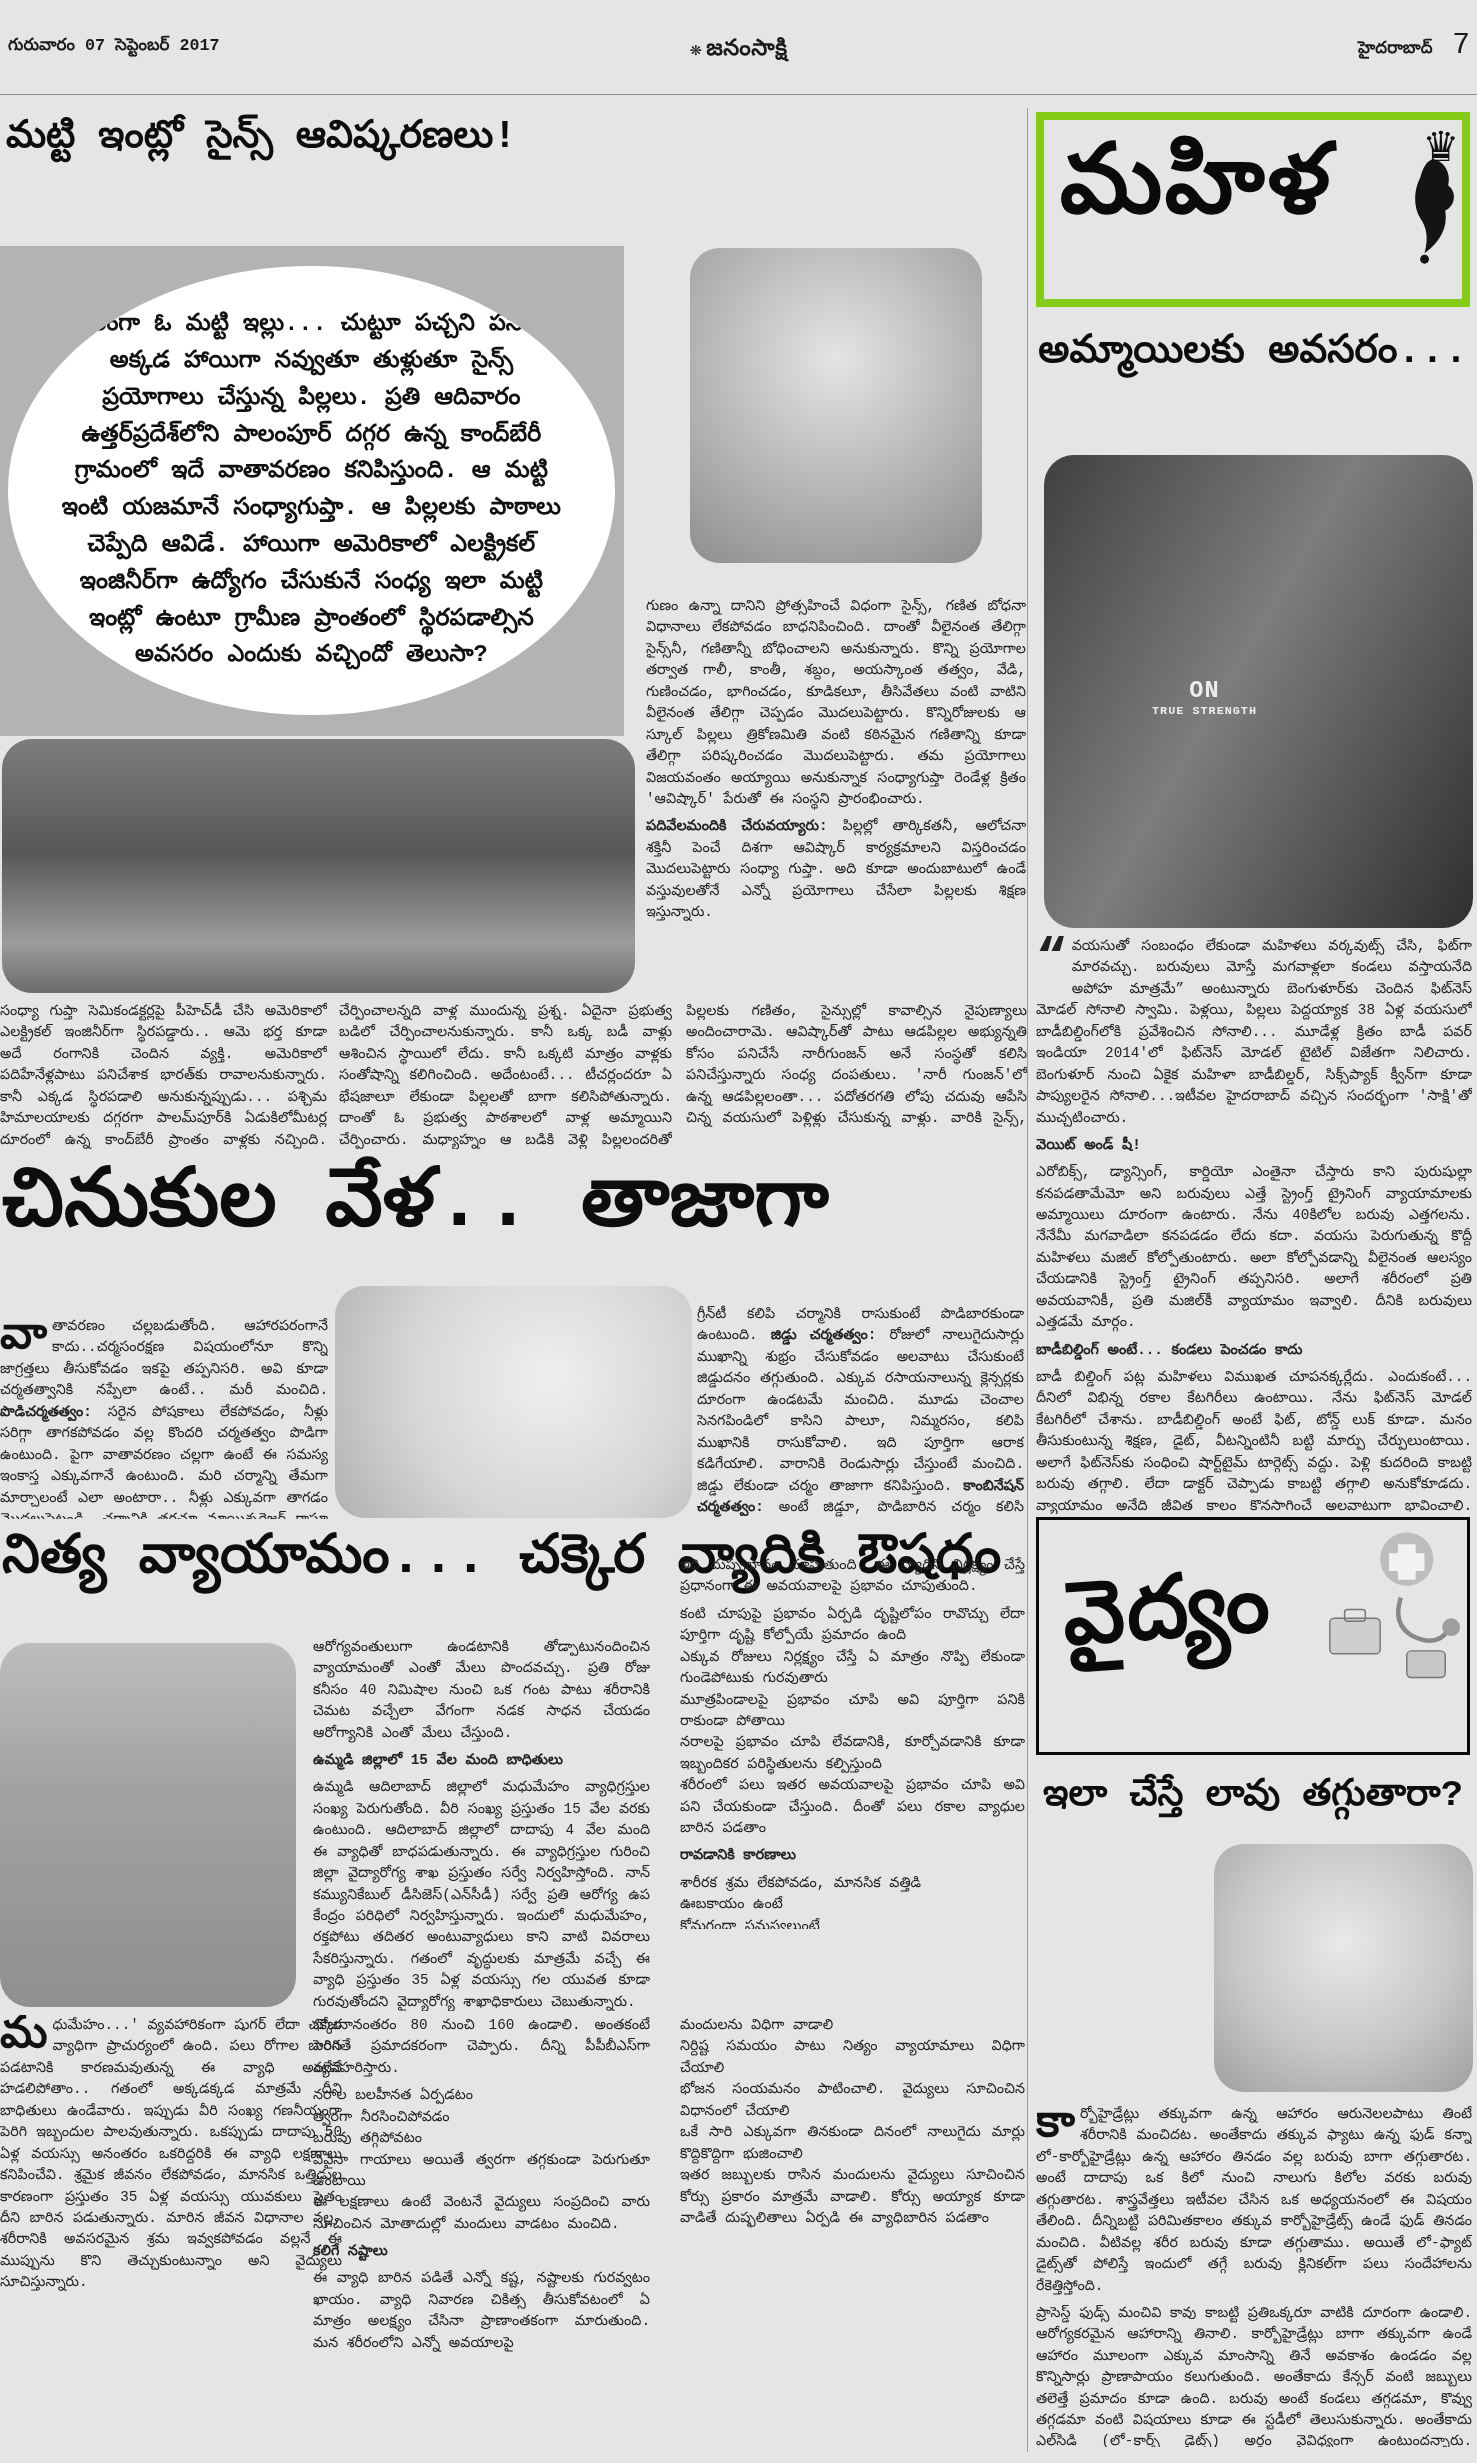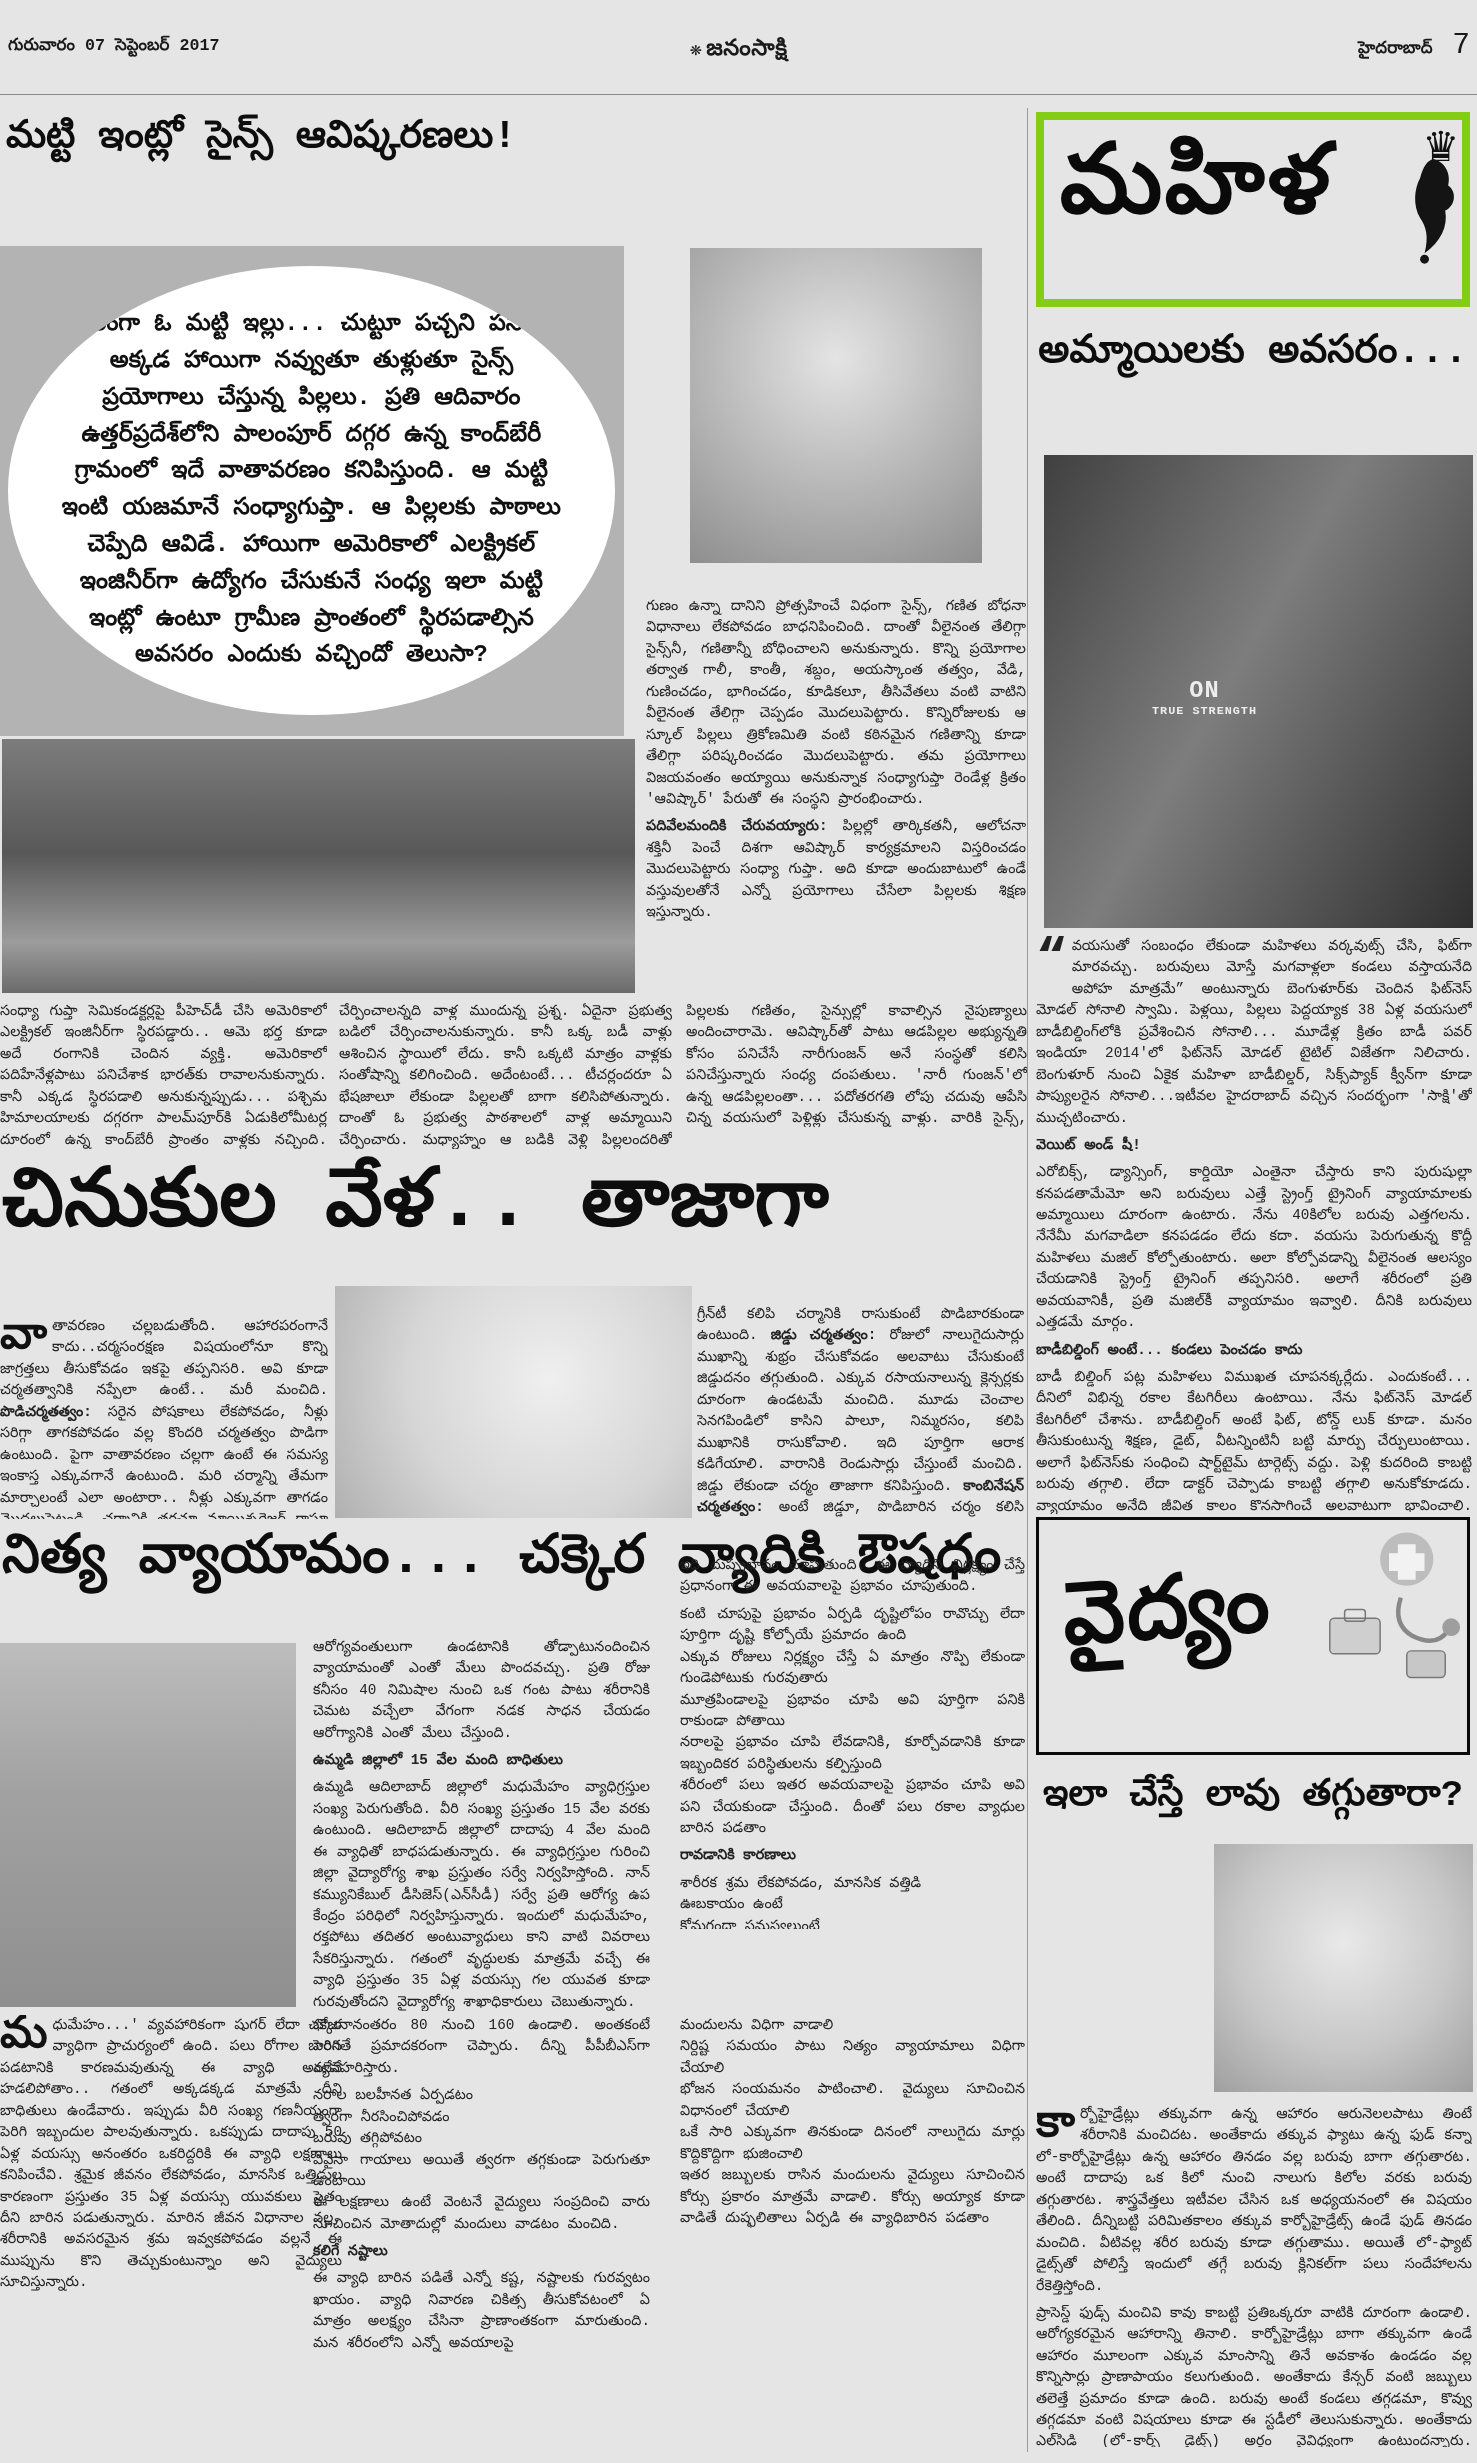--- a/index.html
+++ b/index.html
@@ -28,21 +28,21 @@
   .runin{font-weight:bold;}
   .dropcap{float:left;font-size:45px;line-height:.85;font-weight:bold;padding:2px 4.9px 0 0;color:#111;}
   .bigquote{float:left;font-size:53px;line-height:.7;font-weight:bold;padding:5.9px 3.9px 0 0;}
   
   .gray-box{left:0;top:246px;width:624px;height:490px;background:#b3b3b3;}
   .lead-circle{position:absolute;left:7.9px;top:19.7px;width:607px;height:449px;background:#fff;
                border-radius:50%;display:flex;align-items:center;justify-content:center;
                padding:25.6px 45px;box-sizing:border-box;text-align:center;overflow:hidden;}
   .lead-text{font-size:23.6px;font-weight:bold;line-height:1.56;color:#111;}
   
-  .photo{overflow:hidden;}
+  .photo{overflow:hidden;border-radius:30px;}
   .portrait-photo{left:690px;top:248px;width:292px;height:315px;
      background:radial-gradient(circle at 50% 35%,#e4e4e4 0%,#bdbdbd 45%,#8e8e8e 100%);}
   .group-photo{left:2px;top:739px;width:633px;height:254px;
      background:linear-gradient(180deg,#7c7c7c 0%,#585858 45%,#9c9c9c 80%,#6b6b6b 100%);}
   .scrub-photo{left:335px;top:1286px;width:357px;height:232px;
      background:radial-gradient(circle at 60% 40%,#efefef 0%,#d6d6d6 55%,#b0b0b0 100%);}
   .exercise-photo{left:0;top:1643px;width:296px;height:364px;
      background:linear-gradient(180deg,#bdbdbd 0%,#a2a2a2 40%,#8f8f8f 100%);}
   .gym-photo{left:1044px;top:455px;width:429px;height:473px;
      background:linear-gradient(120deg,#404040 0%,#7d7d7d 45%,#2f2f2f 100%);}

